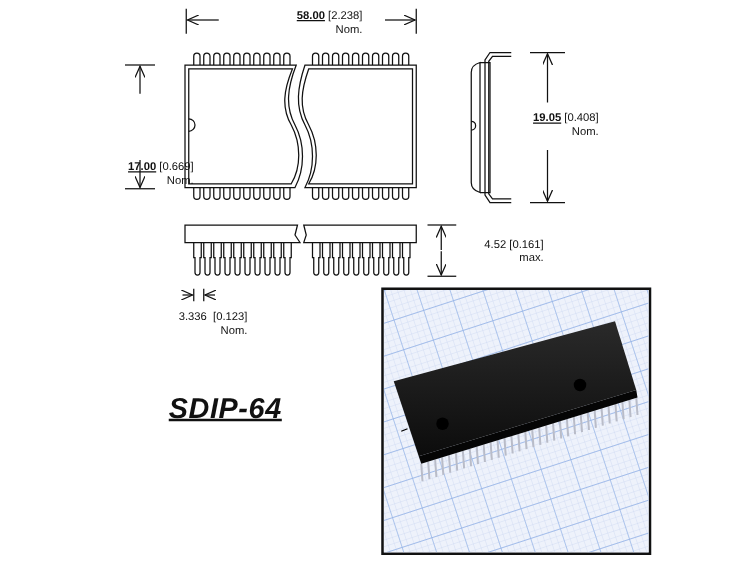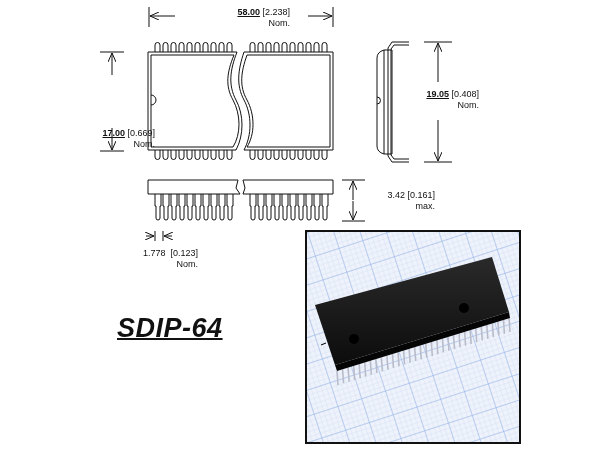--- a/index.html
+++ b/index.html
@@ -4,21 +4,21 @@
 <style>
   html, body { margin:0; padding:0; background:#ffffff; }
   body { width:600px; height:451px; position:relative; overflow:hidden;
          font-family:"Liberation Sans", sans-serif; color:#111; }
   .abs { position:absolute; }
   .dimtxt { font-size:9px; line-height:11px; text-align:right; white-space:nowrap; }
   .dimtxt b { text-decoration:underline; font-weight:bold; }
   svg.drawing { position:absolute; left:0; top:0; }
   .photo { position:absolute; left:305px; top:230px; width:212px; height:210px;
            border:2px solid #111; background:#eef2fb; overflow:hidden; }
-  .title { position:absolute; left:117px; top:313px; font-size:27px; font-weight:bold;
+  .title { position:absolute; left:135px; top:313px; font-size:23px; font-weight:bold;
            font-style:italic; text-decoration:underline; text-decoration-thickness:2px;
            letter-spacing:0.5px; }
 </style>
 </head>
 <body>
 
 <svg class="drawing" width="600" height="451">
   <defs>
     <marker id="ah" markerWidth="10" markerHeight="8" refX="9" refY="4" orient="auto" markerUnits="userSpaceOnUse">
       <path d="M0,0 L9,4 L0,8" fill="none" stroke="#111" stroke-width="1"></path>
@@ -159,26 +159,26 @@
   <b>17.00</b> <span>[0.669]</span><br>
   <span>Nom.</span>
 </div>
 
 <div class="abs dimtxt" style="left:397px;top:89px;width:82px;">
   <b>19.05</b> <span>[0.408]</span><br>
   <span>Nom.</span>
 </div>
 
 <div class="abs dimtxt" style="left:360px;top:190px;width:75px;">
-  <span>3.42</span> <span>[0.161]</span><br>
+  <span>4.52</span> <span>[0.161]</span><br>
   <span>max.</span>
 </div>
 
 <div class="abs dimtxt" style="left:128px;top:248px;width:70px;">
-  <span>1.778</span>&nbsp; <span>[0.123]</span><br>
+  <span>3.336</span>&nbsp; <span>[0.123]</span><br>
   <span>Nom.</span>
 </div>
 
 <div class="title">SDIP-64</div>
 
 <div class="photo">
   <svg width="212" height="210">
     <defs>
       <pattern id="gminor" width="5" height="5" patternUnits="userSpaceOnUse" patternTransform="rotate(-18)">
         <path d="M5,0 L0,0 0,5" fill="none" stroke="#c9d6ef" stroke-width="0.6"></path>

